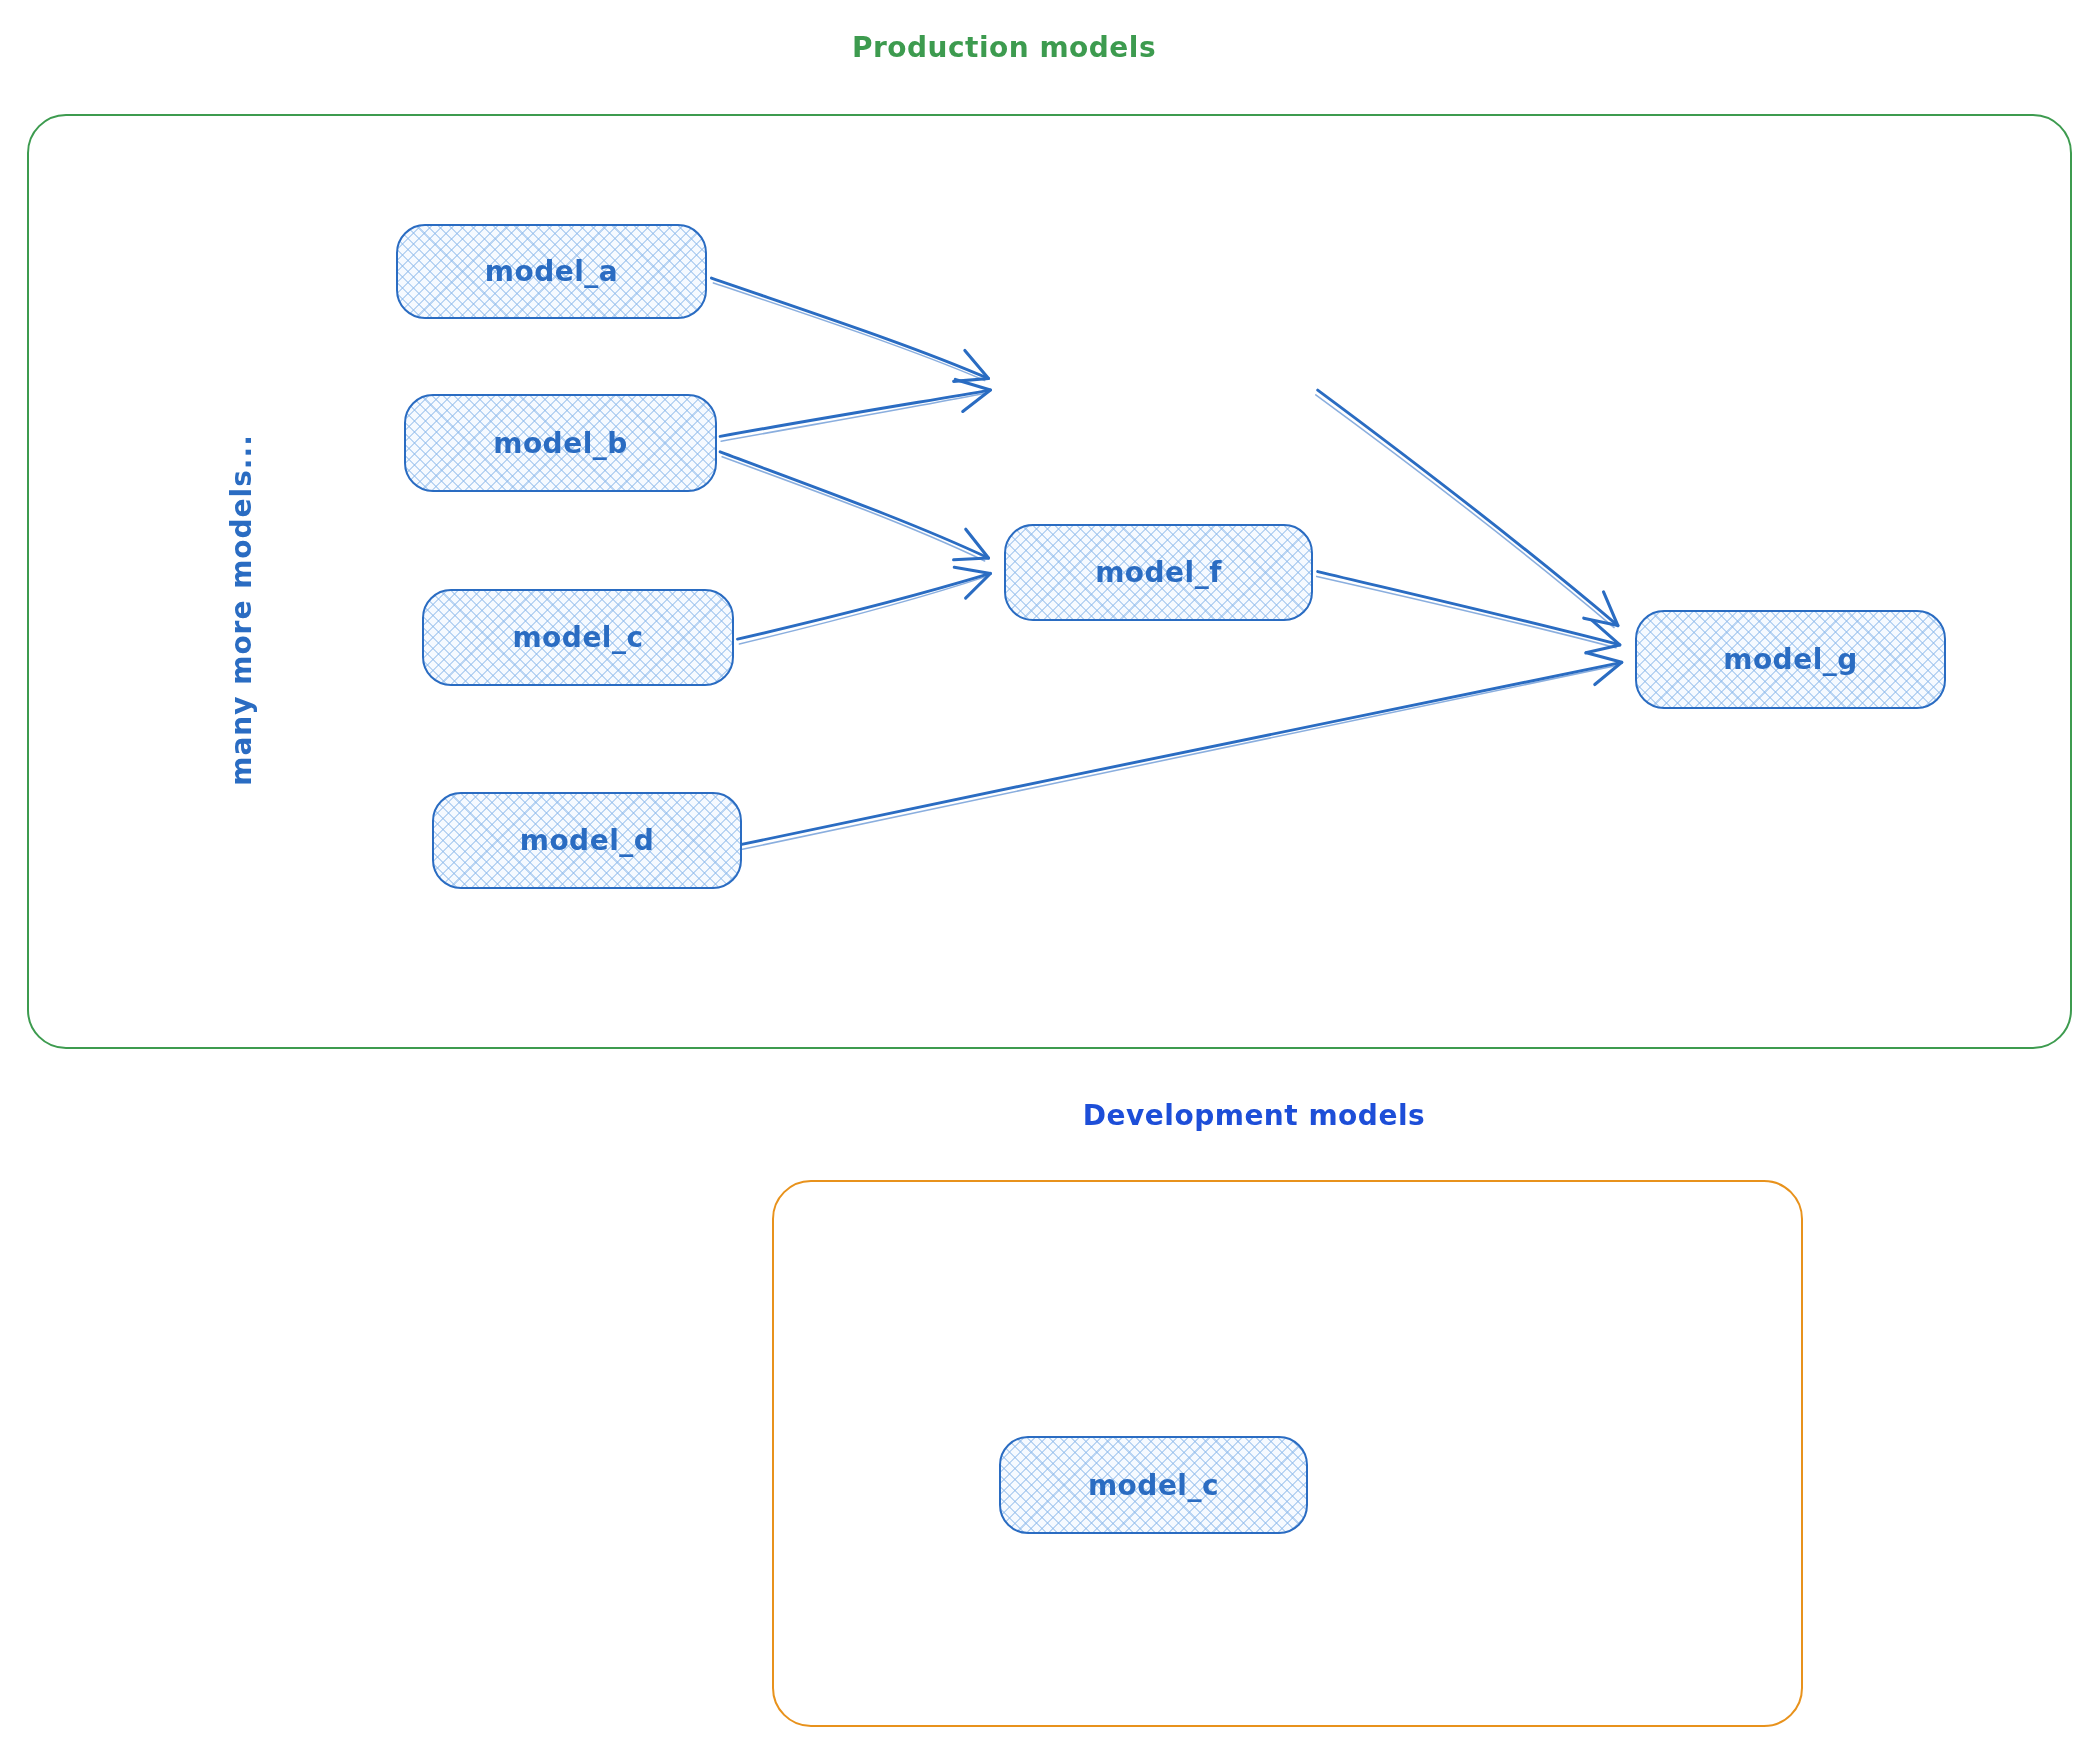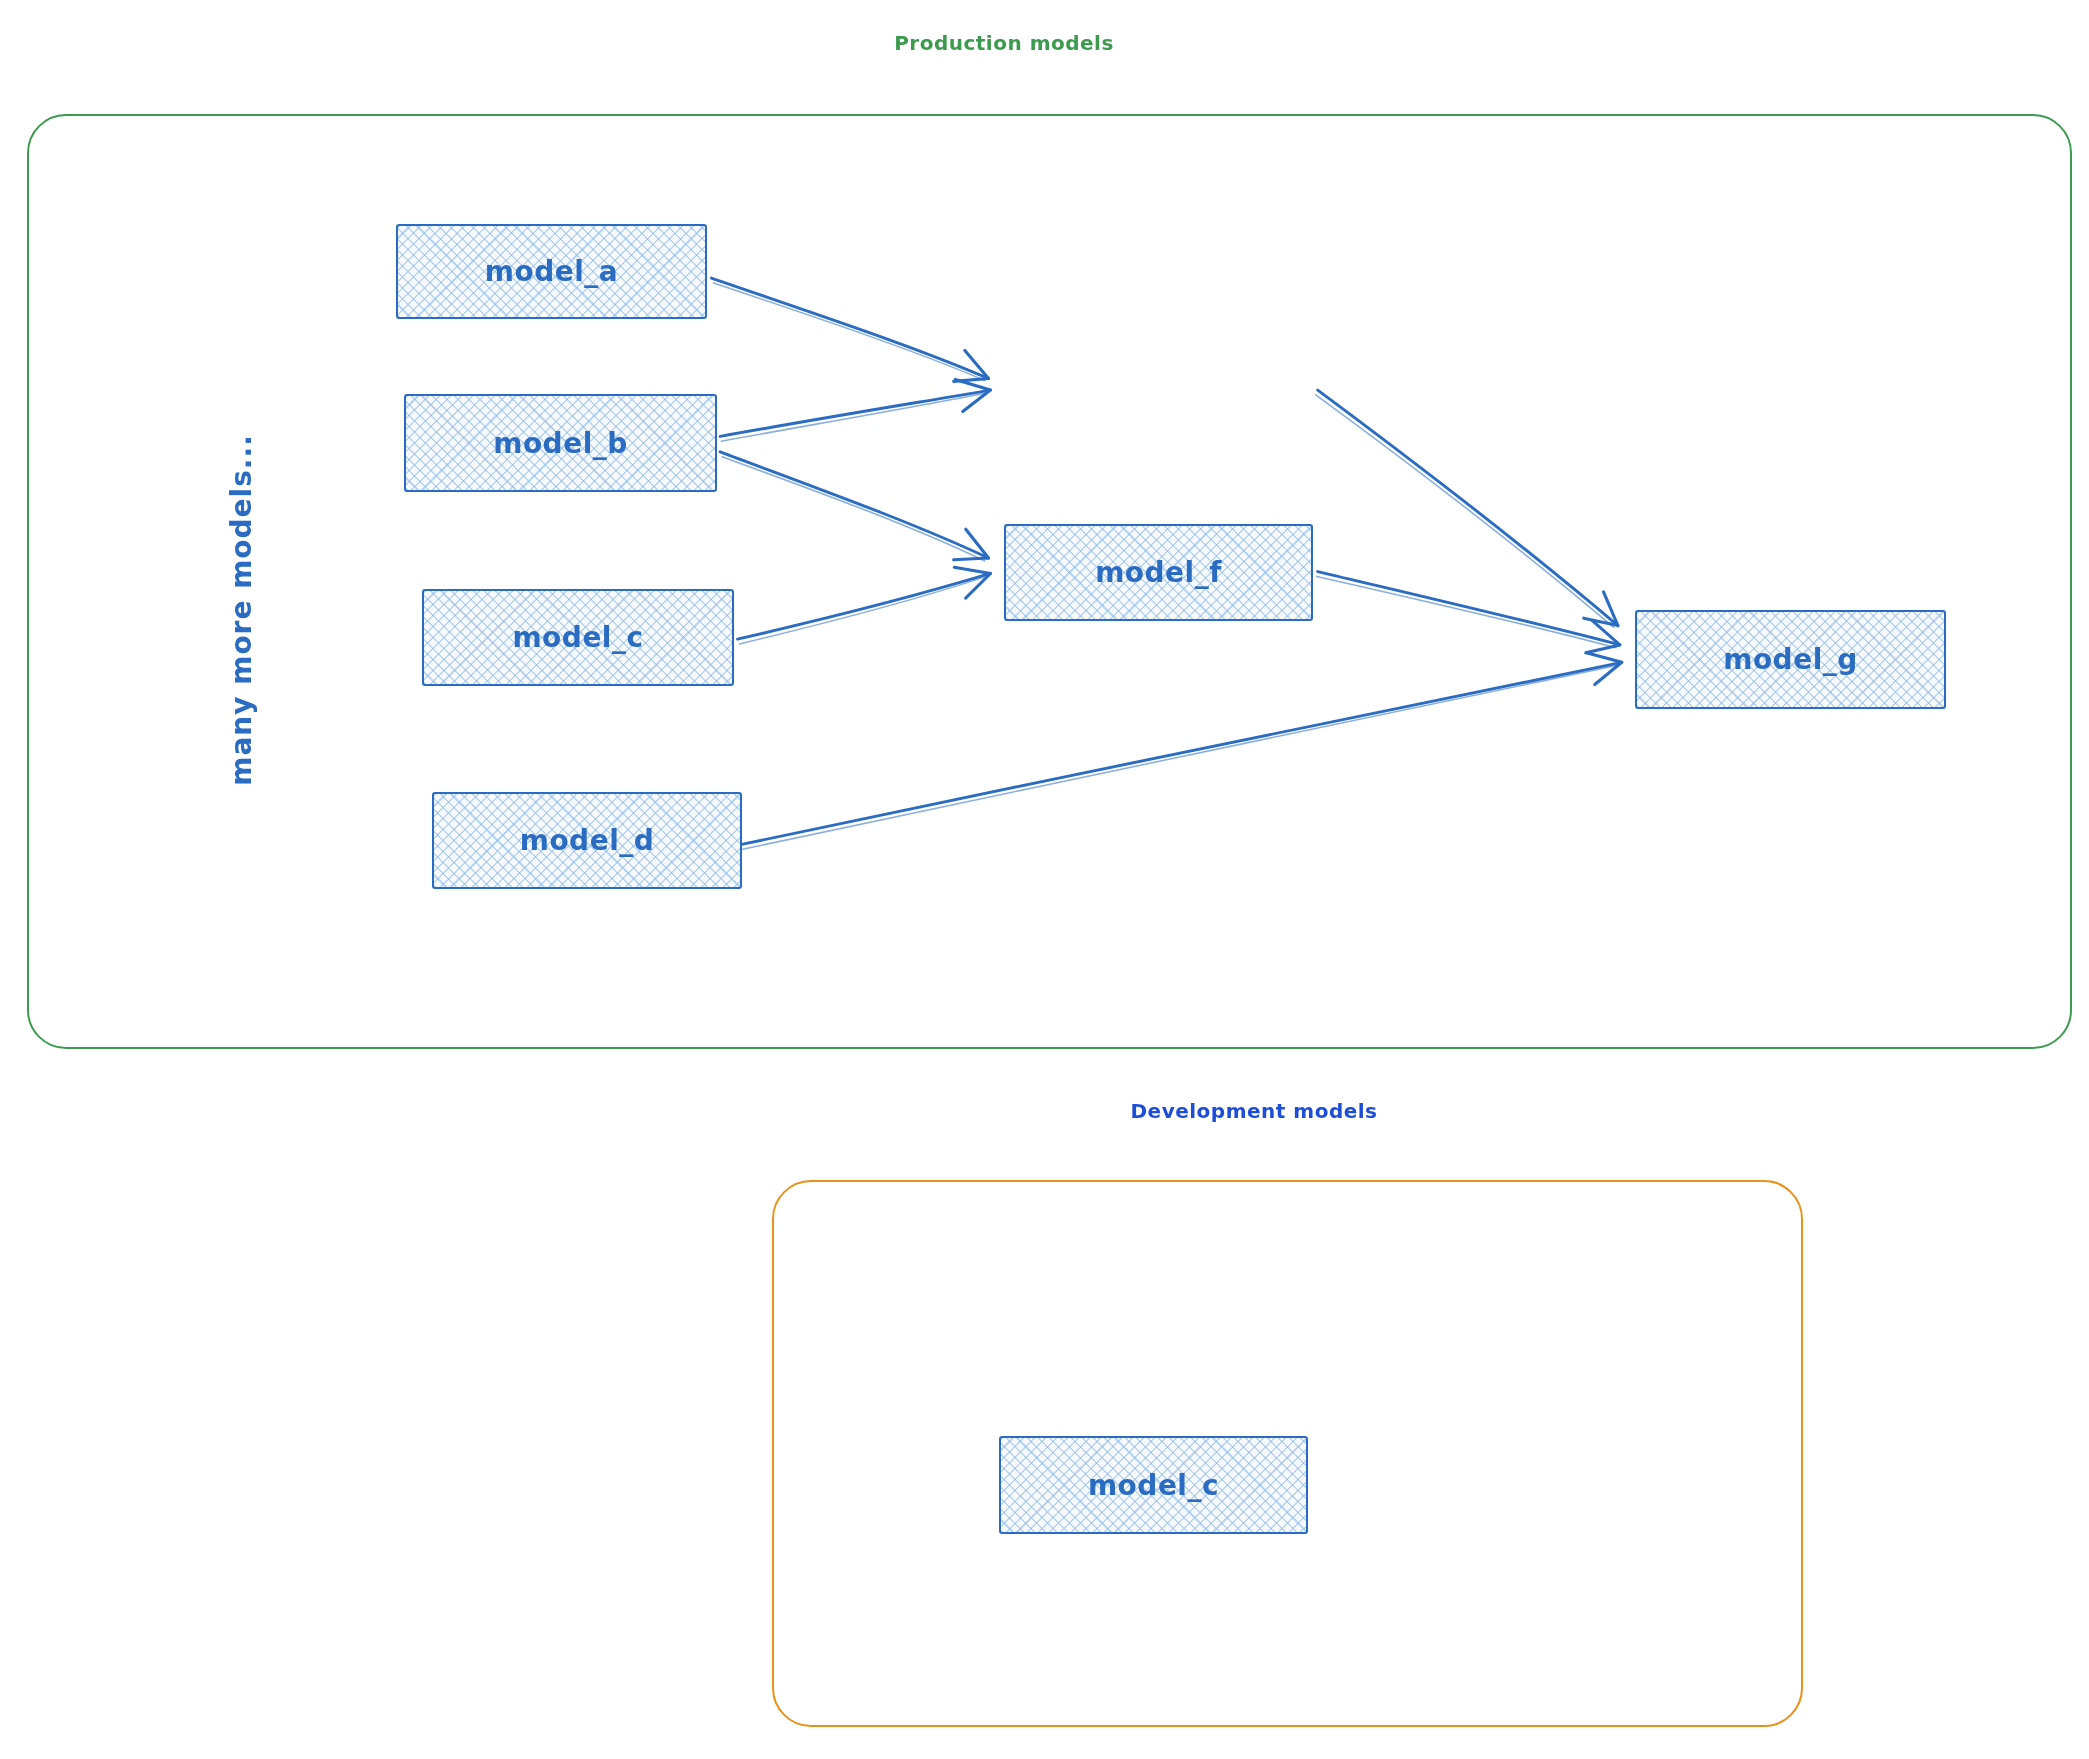--- a/index.html
+++ b/index.html
@@ -21,32 +21,32 @@
     left:27px;top:114px;width:2041px;height:931px;
     border-color:#3d9b4f;
   }
   #development-frame{
     left:772px;top:1180px;width:1027px;height:543px;
     border-color:#e8921c;
   }
   .frame-title{
     position:absolute;
     white-space:nowrap;
-    font-size:20px;
+    font-size:28px;
     font-weight:600;
     letter-spacing:0.5px;
     transform:translateX(-50%);
   }
   #production-title{left:1004px;top:31px;color:#3d9b4f;}
   #development-title{left:1254px;top:1099px;color:#1d4ed8;}
   .node{
     position:absolute;
     box-sizing:border-box;
     border:2.9px solid #2a6cc2;
-    border-radius:3px;
+    border-radius:29px;
     display:flex;align-items:center;justify-content:center;
     color:#2a6cc2;
     font-size:28px;font-weight:600;letter-spacing:0.5px;
     background-color:#f6faff;
     background-image:
       repeating-linear-gradient(45deg, rgba(139,184,234,.55) 0px, rgba(139,184,234,.55) 1.5px, transparent 1.5px, transparent 7.7px),
       repeating-linear-gradient(135deg, rgba(139,184,234,.55) 0px, rgba(139,184,234,.55) 1.5px, transparent 1.5px, transparent 7.7px);
   }
   .side-label{
     position:absolute;

